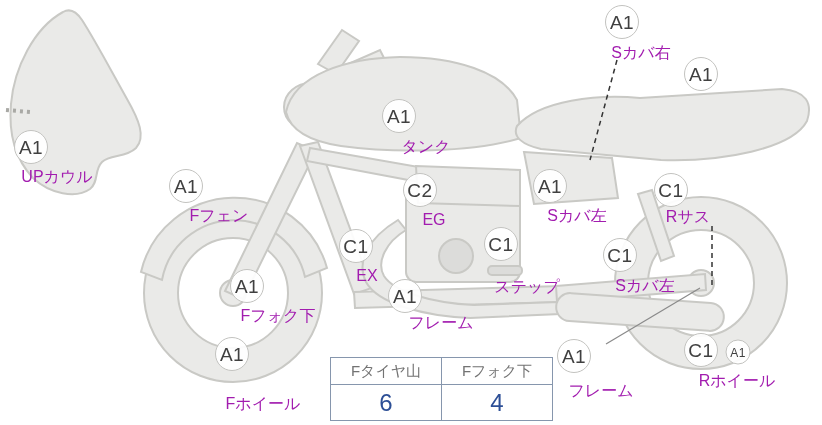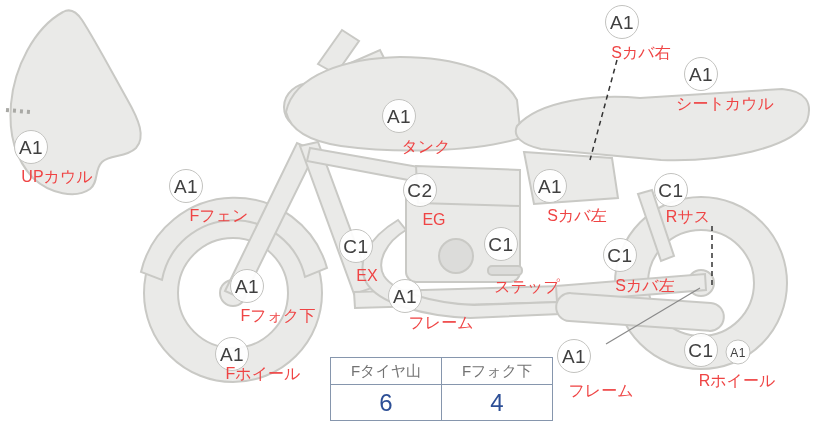--- a/index.html
+++ b/index.html
@@ -17,21 +17,21 @@
     color:#404040; font-size:19px; line-height:1;
     display:flex; align-items:center; justify-content:center;
     transform:translate(-50%,-50%);
     letter-spacing:0.5px;
   }
   .badge.small {
     width:25px; height:25px; font-size:12px; border-width:1px;
   }
   .plabel {
     position:absolute; transform:translate(-50%,-50%);
-    color:#ef4444; font-size:16px; white-space:nowrap;
+    color:#a21caf; font-size:16px; white-space:nowrap;
   }
   table.tire-table {
     position:absolute; left:330px; top:357px;
     border-collapse:collapse; background:#ffffff;
   }
   table.tire-table td {
     border:1.5px solid #8696ad; width:111px; text-align:center;
     vertical-align:middle;
   }
   table.tire-table td.hdr { height:27px; font-size:15px; color:#737373; }
@@ -101,21 +101,20 @@
   <div class="badge" style="left:31px;top:147px">A1</div>
   <div class="plabel" style="left:57px;top:177px">UPカウル</div>
 
   <div class="badge" style="left:186px;top:186px">A1</div>
   <div class="plabel" style="left:219px;top:216px">Fフェン</div>
 
   <div class="badge" style="left:622px;top:22px">A1</div>
   <div class="plabel" style="left:641px;top:53px">Sカバ右</div>
 
   <div class="badge" style="left:701px;top:74px">A1</div>
-  <div class="plabel" style="left:725px;top:104px">シートカウル</div>
 
   <div class="badge" style="left:399px;top:116px">A1</div>
   <div class="plabel" style="left:426px;top:147px">タンク</div>
 
   <div class="badge" style="left:420px;top:190px">C2</div>
   <div class="plabel" style="left:434px;top:220px">EG</div>
 
   <div class="badge" style="left:550px;top:186px">A1</div>
   <div class="plabel" style="left:577px;top:216px">Sカバ左</div>
 
@@ -131,21 +130,21 @@
   <div class="badge" style="left:620px;top:255px">C1</div>
   <div class="plabel" style="left:645px;top:286px">Sカバ左</div>
 
   <div class="badge" style="left:247px;top:286px">A1</div>
   <div class="plabel" style="left:278px;top:316px">Fフォク下</div>
 
   <div class="badge" style="left:405px;top:296px">A1</div>
   <div class="plabel" style="left:441px;top:323px">フレーム</div>
 
   <div class="badge" style="left:232px;top:354px">A1</div>
-  <div class="plabel" style="left:263px;top:374px">Fホイール</div>
+  <div class="plabel" style="left:263px;top:404px">Fホイール</div>
 
   <div class="badge" style="left:574px;top:356px">A1</div>
   <div class="plabel" style="left:601px;top:391px">フレーム</div>
 
   <div class="badge" style="left:701px;top:350px">C1</div>
   <div class="badge small" style="left:738px;top:352px">A1</div>
   <div class="plabel" style="left:737px;top:381px">Rホイール</div>
 
   <table class="tire-table">
     <tbody>

